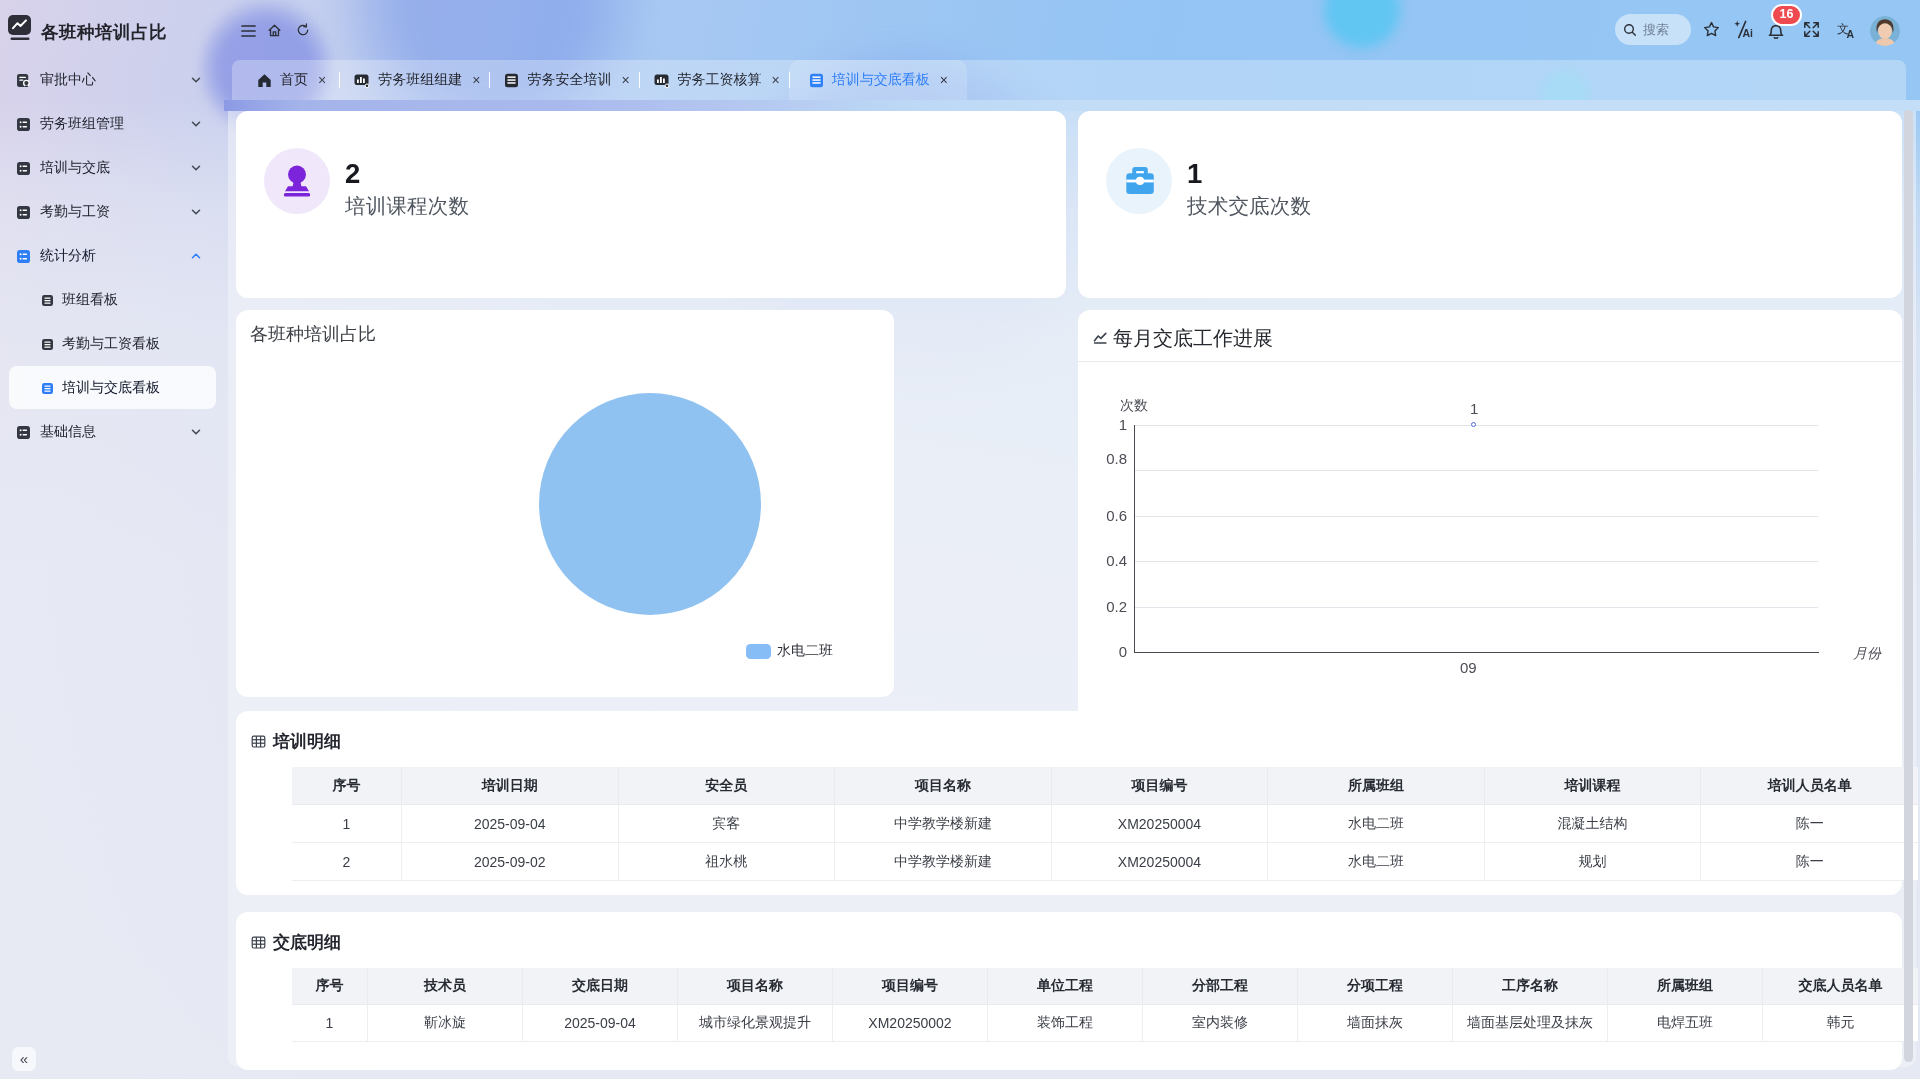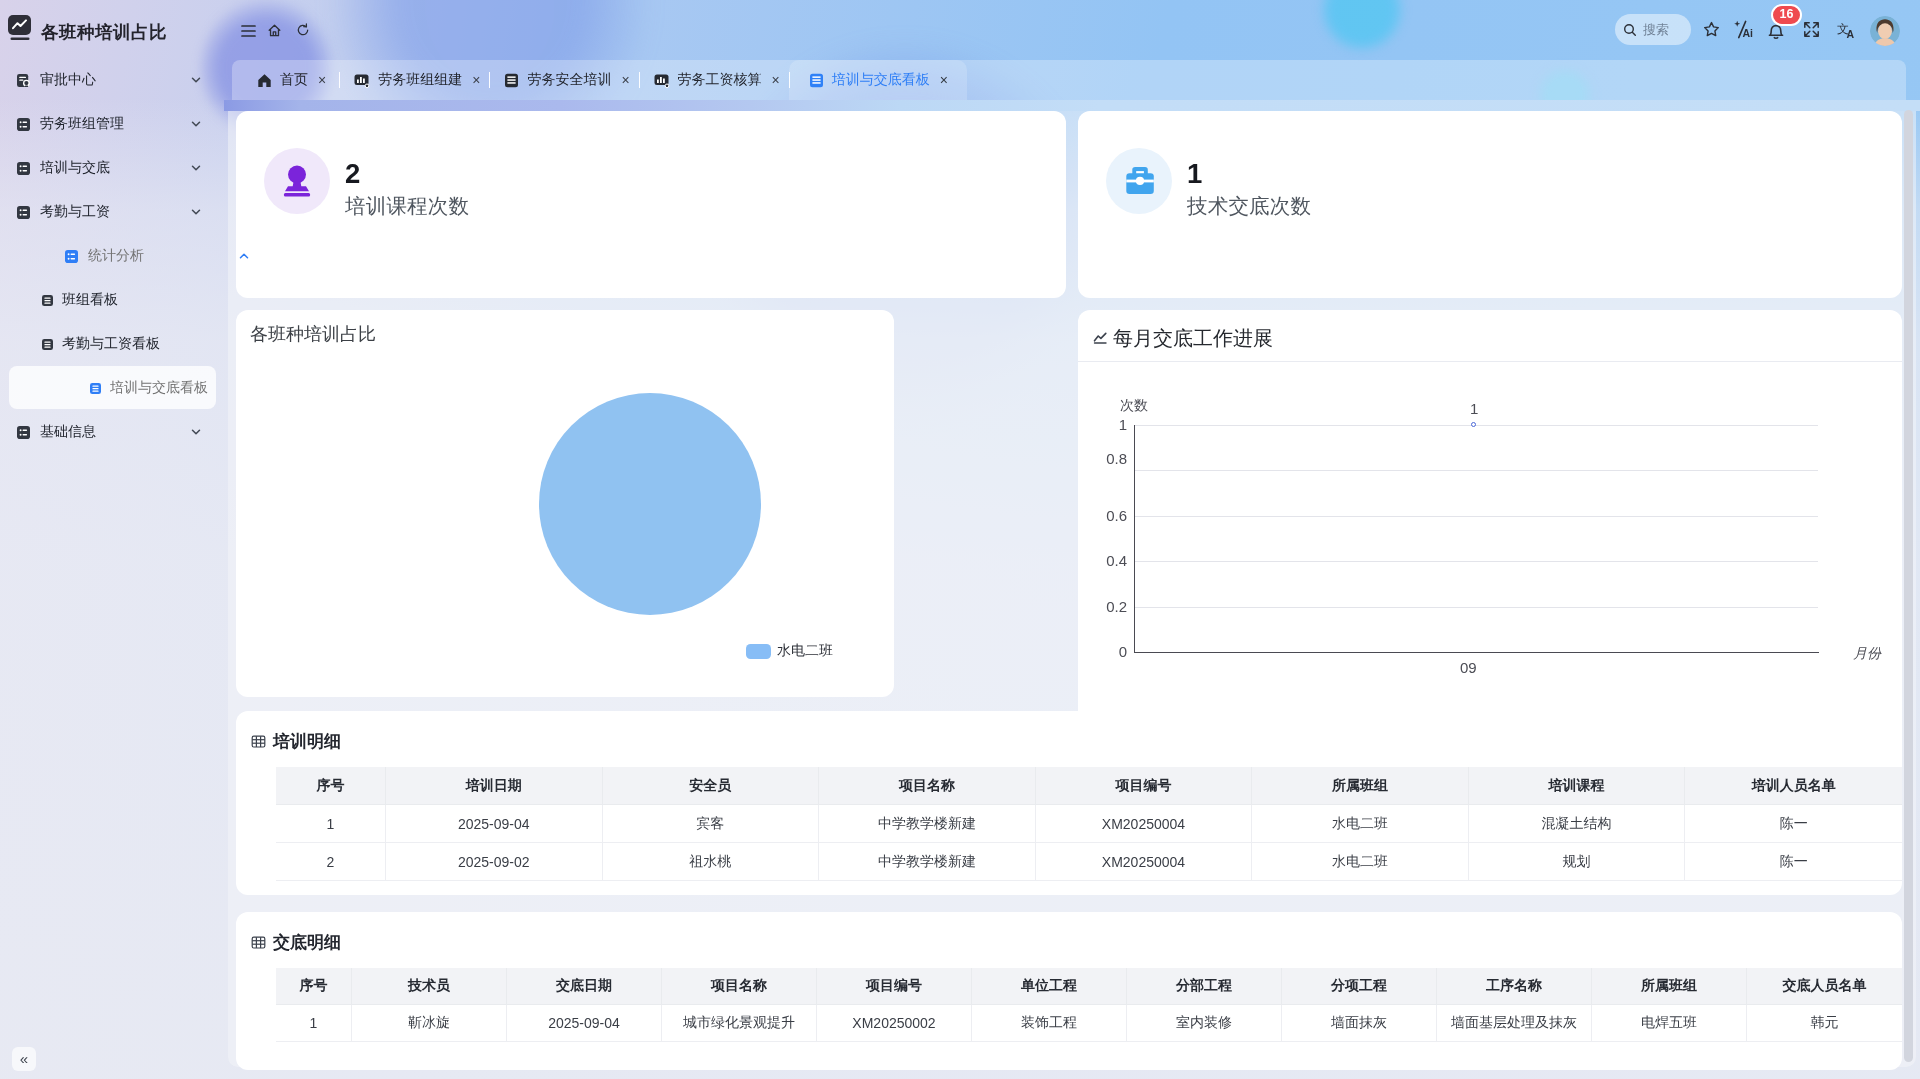--- a/index.html
+++ b/index.html
@@ -24,21 +24,21 @@
 
 .logo{position:absolute;left:0;top:0;width:224px;height:56px;z-index:5;}
 .logo svg{position:absolute;left:8px;top:15px;}
 .logo .t{position:absolute;left:41px;top:20px;font-size:17.5px;font-weight:bold;color:#23232c;letter-spacing:.5px;}
 .menu{position:absolute;left:0;top:0;width:224px;z-index:5;}
 .mi{position:absolute;left:0;width:224px;height:44px;display:flex;align-items:center;padding-left:17px;font-size:14px;color:#21252e;}
 .mi svg.ic{margin-right:10px;flex:none;}
 .mi .chev{position:absolute;right:22px;top:16px;}
 .mi.sub{padding-left:42px;}
 .mi.sub svg.ic{margin-right:9px;}
-.mi.blue{color:#737373;margin-left:48px;}
+.mi.blue{color:#0f172a;}
 .pill{position:absolute;left:9px;top:366px;width:207px;height:43px;background:rgba(255,255,255,.78);border-radius:8px;}
 .collapse{position:absolute;left:12px;top:1047px;width:24px;height:24px;border-radius:6px;background:rgba(248,249,252,.9);color:#3f454f;font-size:15px;text-align:center;line-height:23px;z-index:5;}
 
 
 .topbar{position:absolute;left:0;top:0;width:1920px;height:60px;z-index:6;}
 .tb-ic{position:absolute;}
 .search{position:absolute;left:1615px;top:14px;width:76px;height:31px;border-radius:16px;background:rgba(255,255,255,.48);display:flex;align-items:center;padding-left:7px;}
 .search span{font-size:13px;color:#6f8095;margin-left:5px;}
 .badge{position:absolute;left:1771px;top:4px;min-width:25px;height:17.5px;border-radius:12px;background:#ef4a4f;border:2.5px solid #fff;color:#fff;font-size:12.5px;font-weight:bold;text-align:center;line-height:17px;padding:0 1px;z-index:7;box-sizing:content-box;}
 .avatar{position:absolute;left:1870px;top:16px;width:30px;height:30px;border-radius:50%;overflow:hidden;}
@@ -81,21 +81,21 @@
 .axis-y{position:absolute;left:56px;top:115px;width:1px;height:228px;background:#4a4a52;}
 .axis-x{position:absolute;left:56px;top:342px;width:685px;height:1px;background:#4a4a52;}
 .ylab{position:absolute;width:40px;text-align:right;font-size:15px;color:#4c4d55;left:9px;}
 .txt{position:absolute;font-size:14px;color:#4c4d55;}
 .num{font-size:15px;}
 .pt{position:absolute;left:393px;top:111.5px;width:5px;height:5px;border:1.6px solid #4b68d8;background:#fff;border-radius:50%;}
 
 
 .ttitle{position:absolute;left:15px;top:19px;font-size:17px;font-weight:600;color:#23262e;display:flex;align-items:center;}
 .ttitle svg{margin-right:7px;}
-table{border-collapse:separate;border-spacing:0;table-layout:fixed;position:absolute;left:0;width:1666px;font-size:14px;padding-left:40px;}
+table{border-collapse:separate;border-spacing:0;table-layout:fixed;position:absolute;left:16px;width:1666px;font-size:14px;padding-left:40px;}
 th{background:#f2f3f6;font-weight:bold;color:#272b33;border-right:1px solid #e9ebee;border-bottom:1px solid #e9ebee;}
 td{background:#fff;color:#3a3e46;border-right:1px solid #edeef2;border-bottom:1px solid #edeef2;text-align:center;}
 th:last-child,td:last-child{border-right:none;}
 .tblE{top:56px;}
 .tblE th{height:38px;}
 .tblE td{height:38px;}
 .tblF{top:56px;}
 .tblF th{height:37px;}
 .tblF td{height:37px;}
 </style>

